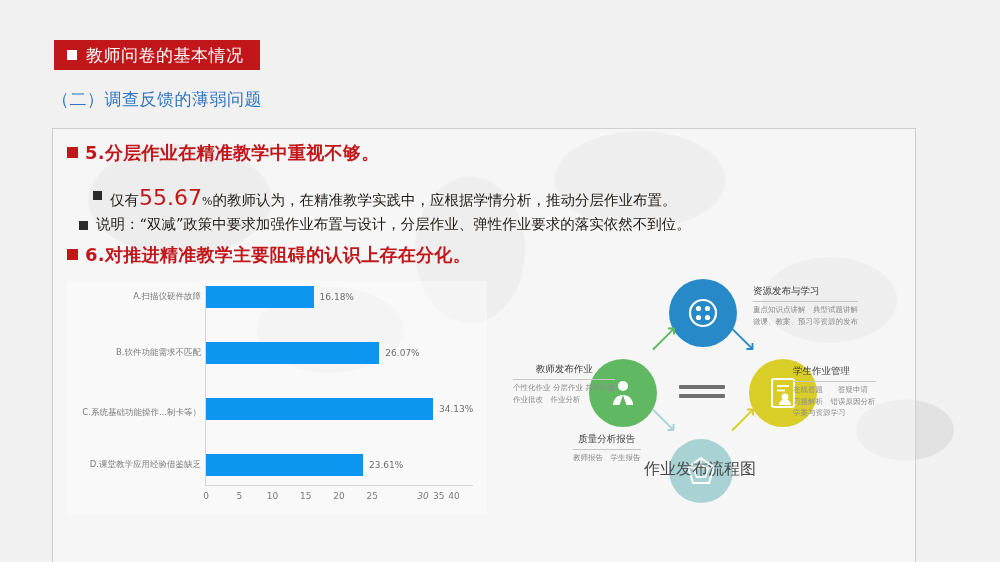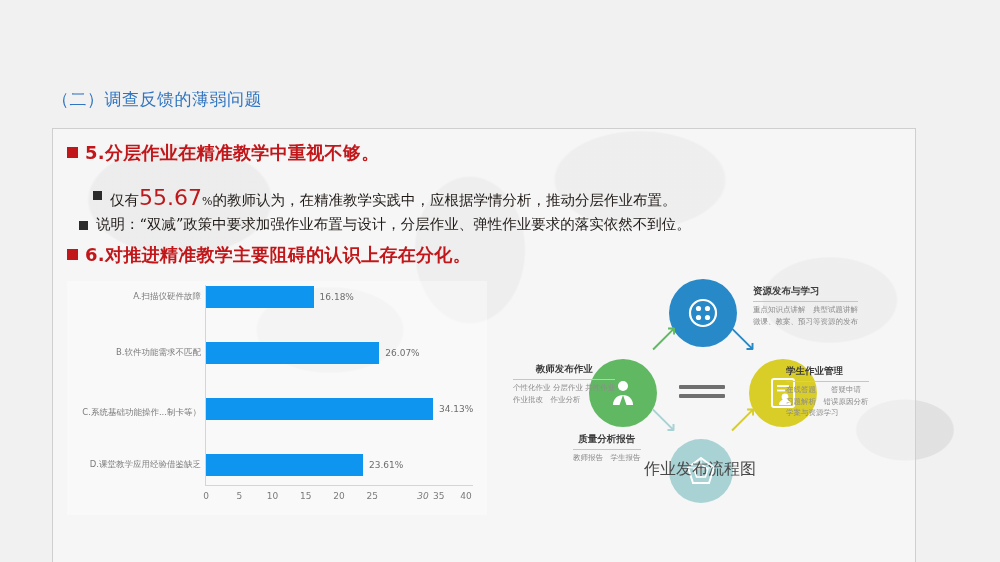--- a/index.html
+++ b/index.html
@@ -123,46 +123,50 @@
   .eq i:nth-child(2){top:11px;}
 
   .arrow{position:absolute;font-size:23px;line-height:1;font-family:"DejaVu Sans",sans-serif;}
   .a-tl{left:150px;top:52px;color:#61b862;transform:rotate(-45deg);}
   .a-tr{left:229px;top:52px;color:#2789c8;transform:rotate(45deg);}
   .a-bl{left:150px;top:133px;color:#a8d2d4;transform:rotate(45deg);}
   .a-br{left:229px;top:133px;color:#d9cd28;transform:rotate(-45deg);}
 
   .cap{position:absolute;font-family:"DejaVu Sans","Liberation Sans",sans-serif;}
   .cap h4{
-    margin:0 0 2px 0;font-size:9.5px;color:#3c3c3c;font-weight:bold;
+    margin:0 0 2px 0;font-size:9.5px;color:#3c3c3c;font-weight:normal;
     padding-bottom:3px;white-space:nowrap;
   }
   .cap p{margin:0;font-size:7.5px;color:#8c8c8c;line-height:1.55;white-space:nowrap;}
   .cap.r h4{border-bottom:1px solid #c6c6c6;}
   .cap.l h4{border-bottom:1px solid #c6c6c6;}
 
   .cap-top{left:256px;top:10px;}
   .cap-top h4{text-align:left;}
   .cap-left{left:16px;top:88px;text-align:left;}
   .cap-left h4{text-align:center;}
-  .cap-right{left:289px;top:90px;}
+  .cap-right{left:296px;top:90px;}
   .cap-bottom{left:76px;top:158px;}
   .cap-bottom h4{text-align:center;}
 
   .diagram-title{
     position:absolute;left:444px;top:330px;width:406px;
     text-align:center;font-size:16px;color:#4a4a4a;
     font-family:"DejaVu Sans","Liberation Sans",sans-serif;
   }
 </style>
 </head>
 <body>
 
 <div class="slide">
 
+  <div class="section-tag">
+    <span class="sq"></span>
+    <span>教师问卷的基本情况</span>
+  </div>
 
   <div class="sub-title">（二）调查反馈的薄弱问题</div>
 
   <div class="panel">
 
     <div class="bullet-red-big line1">
       <span class="sq"></span>
       <span>5.分层作业在精准教学中重视不够。</span>
     </div>
 
@@ -205,21 +209,21 @@
           </div>
         <div id="chart-ticks">
             <div class="xtick" style="left: 139px;">0</div>
             <div class="xtick" style="left: 172.25px;">5</div>
             <div class="xtick" style="left: 205.5px;">10</div>
             <div class="xtick" style="left: 238.75px;">15</div>
             <div class="xtick" style="left: 272px;">20</div>
             <div class="xtick" style="left: 305.25px;">25</div>
             <div class="xtick" style="left: 356px; font-style: italic;">30</div>
             <div class="xtick" style="left: 371.75px;">35</div>
-            <div class="xtick" style="left: 399px;">40</div>
+            <div class="xtick" style="left: 387px;">40</div>
           </div>
       </div>
     </div>
 
     <div class="diagram">
 
       <div class="node n-top">
         <svg width="30" height="30" viewBox="0 0 30 30">
           <circle cx="15" cy="15" r="13" fill="none" stroke="#ffffff" stroke-width="2.2"></circle>
           <circle cx="10.5" cy="10.5" r="2.6" fill="#fff"></circle>

